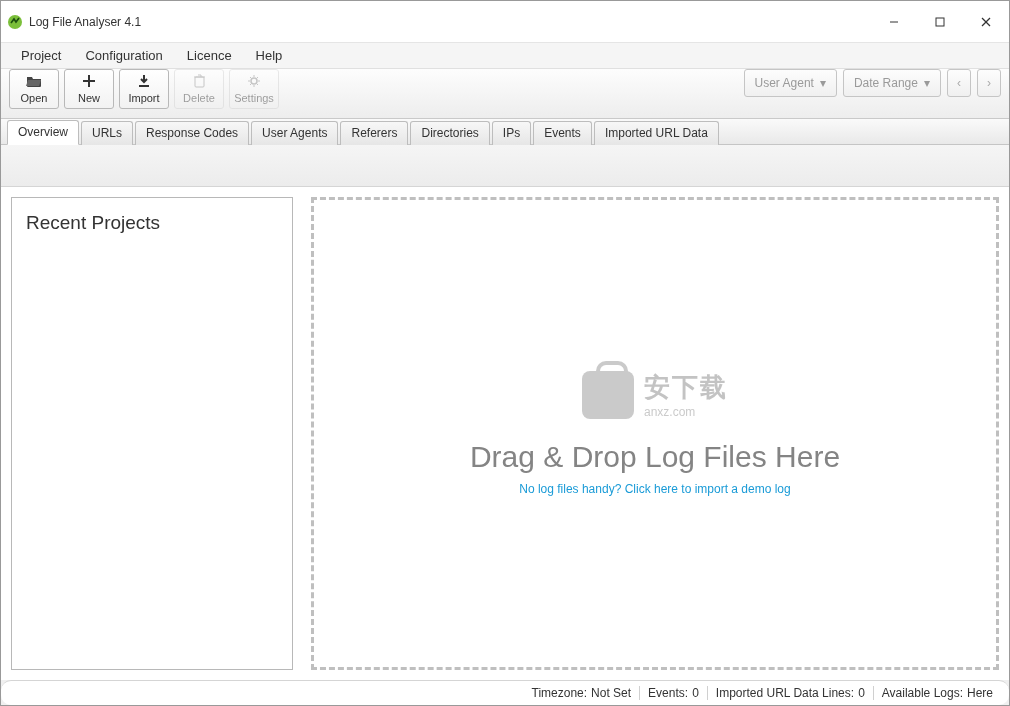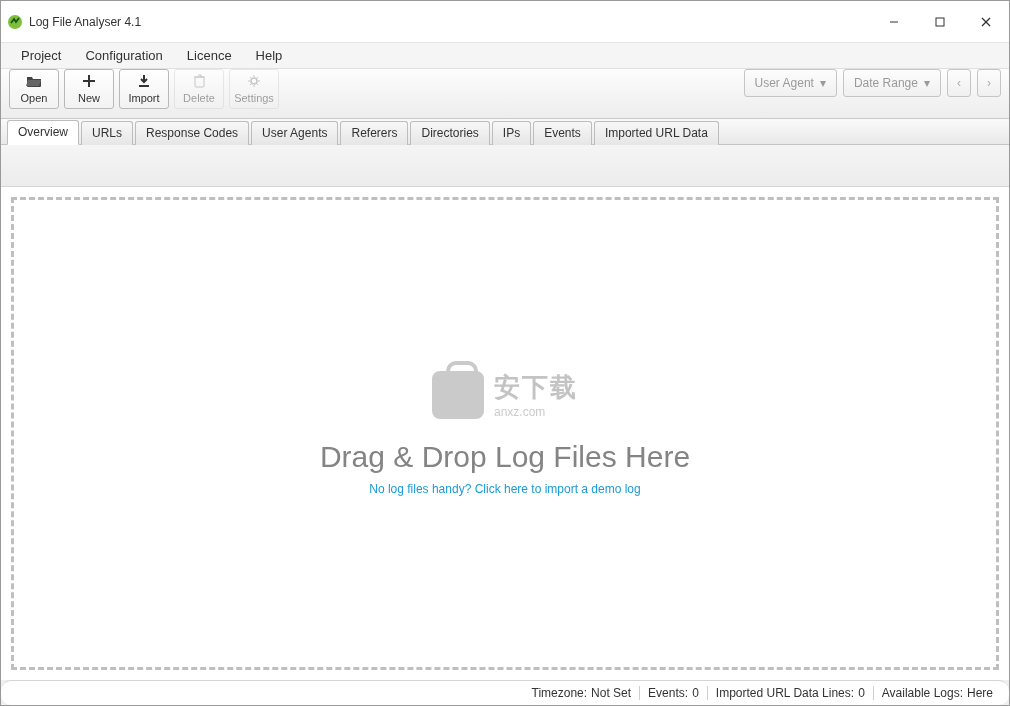--- a/index.html
+++ b/index.html
@@ -322,20 +322,23 @@
   <div class="tab">Referers</div>
   <div class="tab">Directories</div>
   <div class="tab">IPs</div>
   <div class="tab">Events</div>
   <div class="tab">Imported URL Data</div>
 </div>
 
 <div class="substrip"></div>
 
 <div class="main">
+  <div class="sidebar">
+    <h2>Recent Projects</h2>
+  </div>
   <div class="drop-zone">
     <div class="watermark">
       <div class="bag"></div>
       <div class="wtext">
         <div class="cn">安下载</div>
         <div>anxz.com</div>
       </div>
     </div>
     <div class="big">Drag &amp; Drop Log Files Here</div>
     <div class="link">No log files handy? Click here to import a demo log</div>

